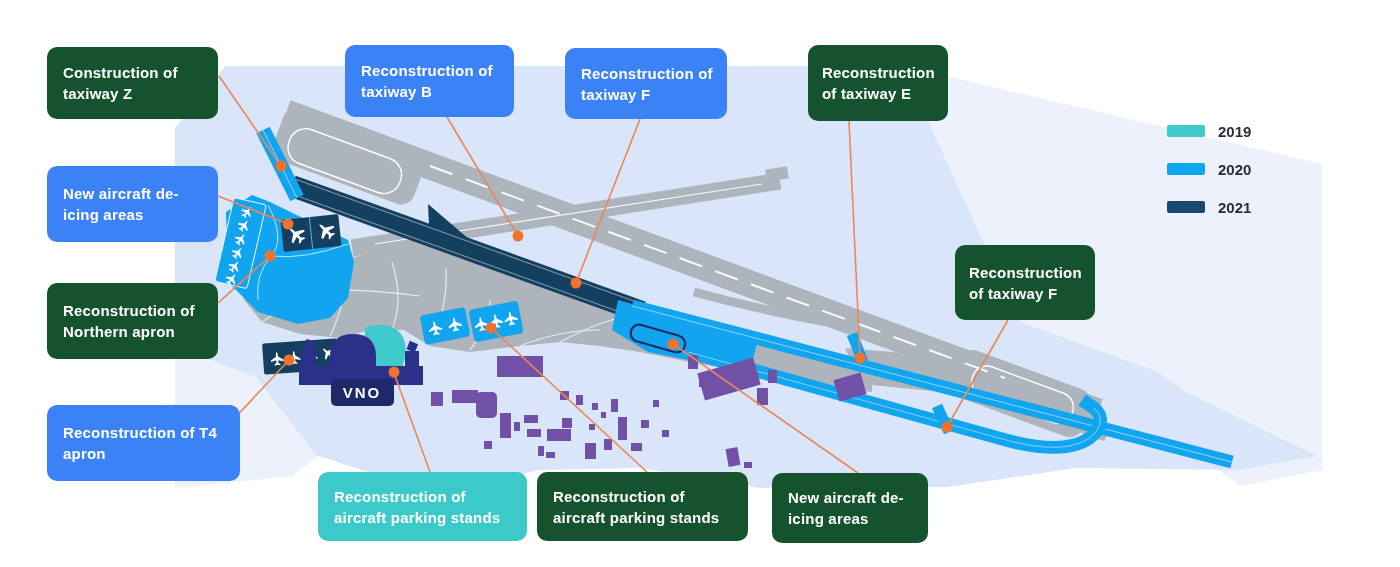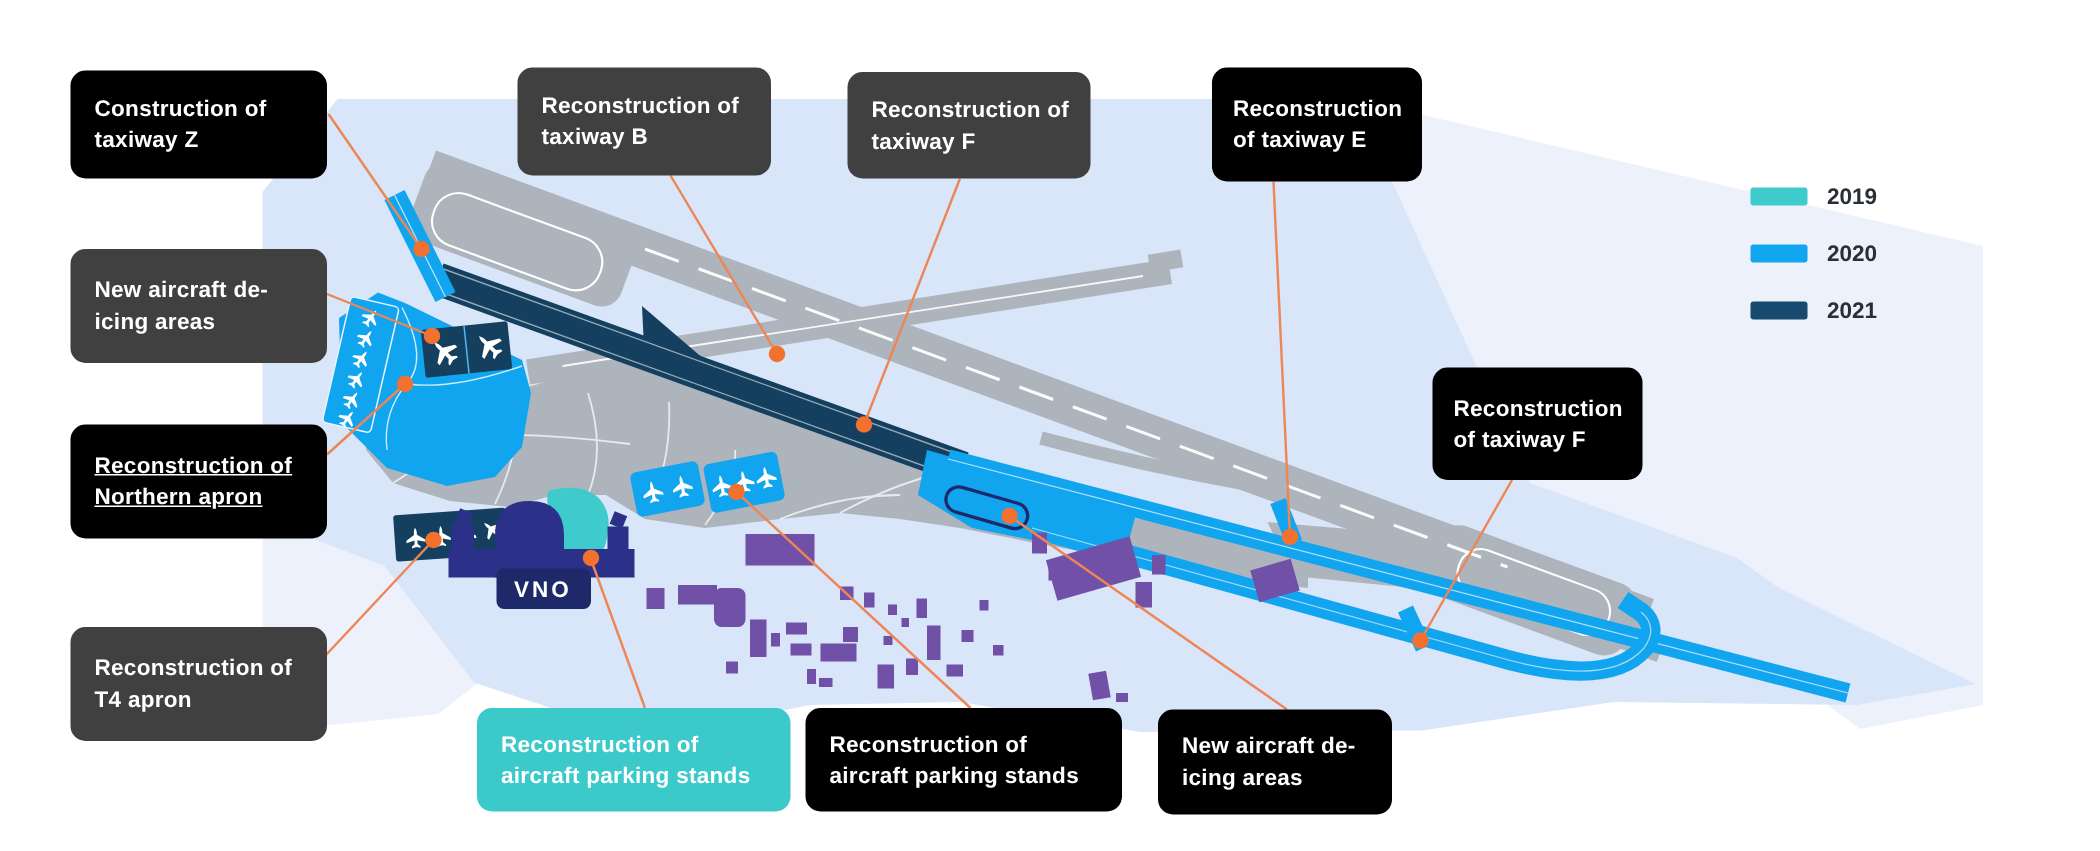--- a/index.html
+++ b/index.html
@@ -7,30 +7,30 @@
     position:relative;width:1400px;height:567px;background:#ffffff;
     font-family:"Liberation Sans", sans-serif;overflow:hidden;
   }
   .map-svg{position:absolute;left:0;top:0;}
   
   .callout{
     position:absolute;box-sizing:border-box;display:flex;align-items:center;
     padding:0 8px 0 16px;border-radius:10px;color:#fff;
     font-weight:700;font-size:15px;line-height:21px;letter-spacing:.2px;
   }
-  .callout.blue{background:#000000;}
-  .callout.navy{background:#404040;}
+  .callout.blue{background:#14532d;}
+  .callout.navy{background:#3b82f6;}
   .callout.teal{background:#3BC9C9;}
   #cal-z  {left:47px;  top:47px;  width:171px; height:72px;}
   #cal-b  {left:345px; top:45px;  width:169px; height:72px;}
   #cal-f1 {left:565px; top:48px;  width:162px; height:71px;}
   #cal-e  {left:778px; top:45px;  width:140px; height:76px;padding-left:14px;margin-left:30px;}
   #cal-dn {left:47px;  top:166px; width:171px; height:76px;}
-  #cal-na {left:47px;  top:283px; width:171px; height:76px;text-decoration:underline;}
-  #cal-t4 {left:47px;  top:418px; width:171px; height:76px;}
+  #cal-na {left:47px;  top:283px; width:171px; height:76px;}
+  #cal-t4 {left:47px;  top:405px; width:193px; height:76px;}
   #cal-f2 {left:955px; top:245px; width:140px; height:75px;padding-left:14px;}
   #cal-p19{left:318px; top:472px; width:209px; height:69px;background:#3BC9C9;}
   #cal-p20{left:537px; top:472px; width:211px; height:69px;}
   #cal-ds {left:772px; top:473px; width:156px; height:70px;}
   
   .legend{position:absolute;left:1167px;top:118px;}
   .legend-row{display:flex;align-items:center;height:26px;margin-bottom:12px;}
   .sw{width:38px;height:12px;border-radius:2px;display:inline-block;}
   .sw-0{background:#3FCBCB;}
   .sw-1{background:#10A6F0;}

